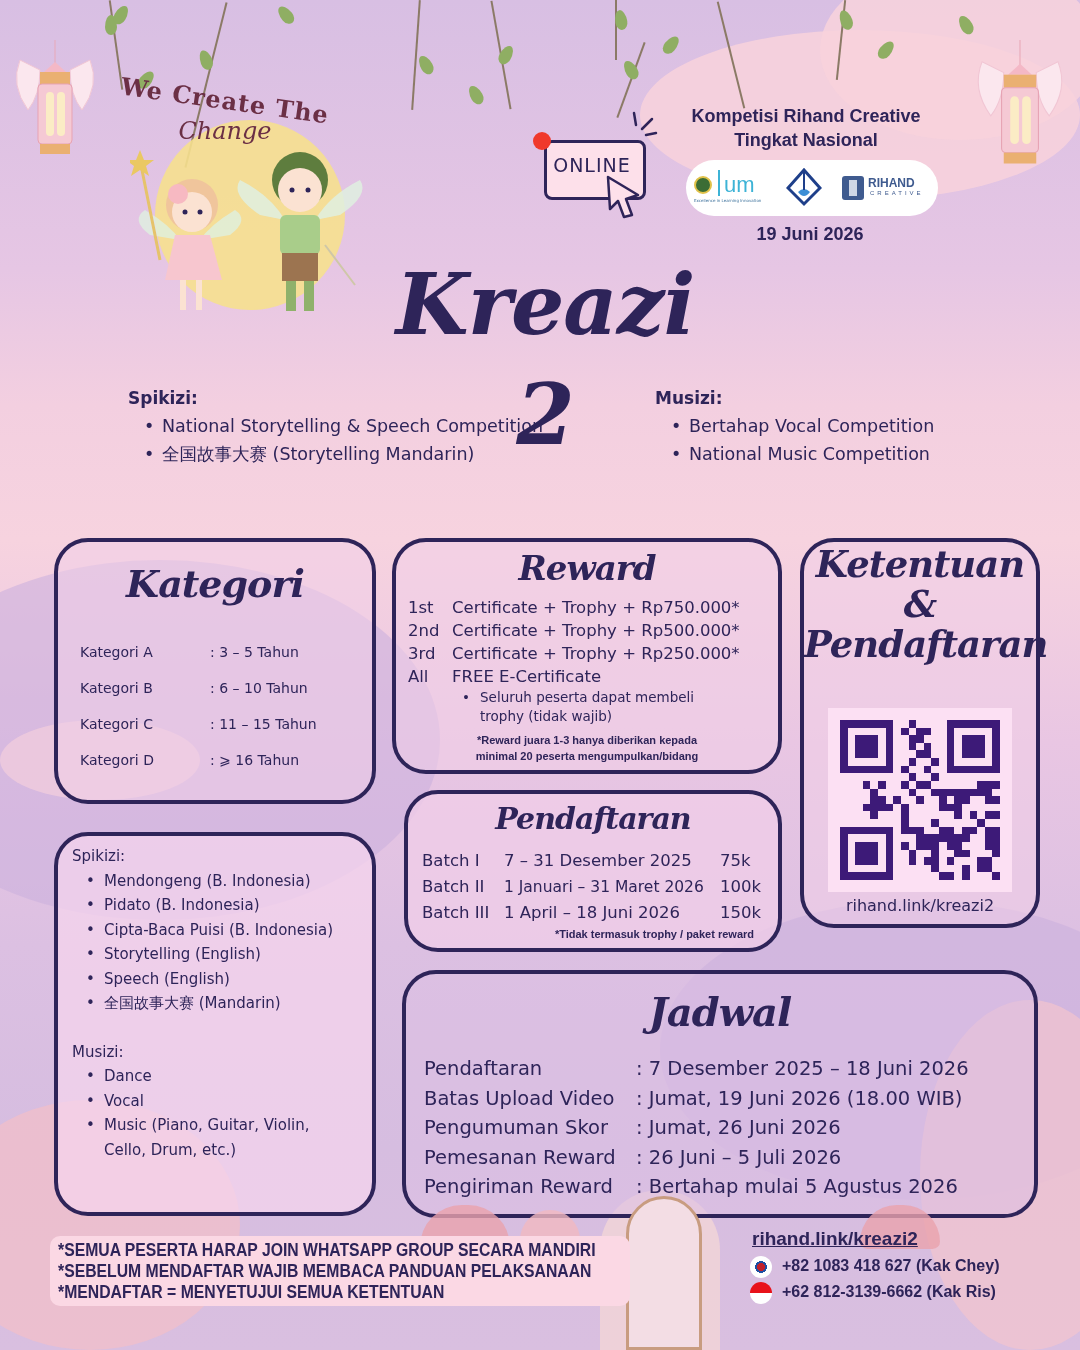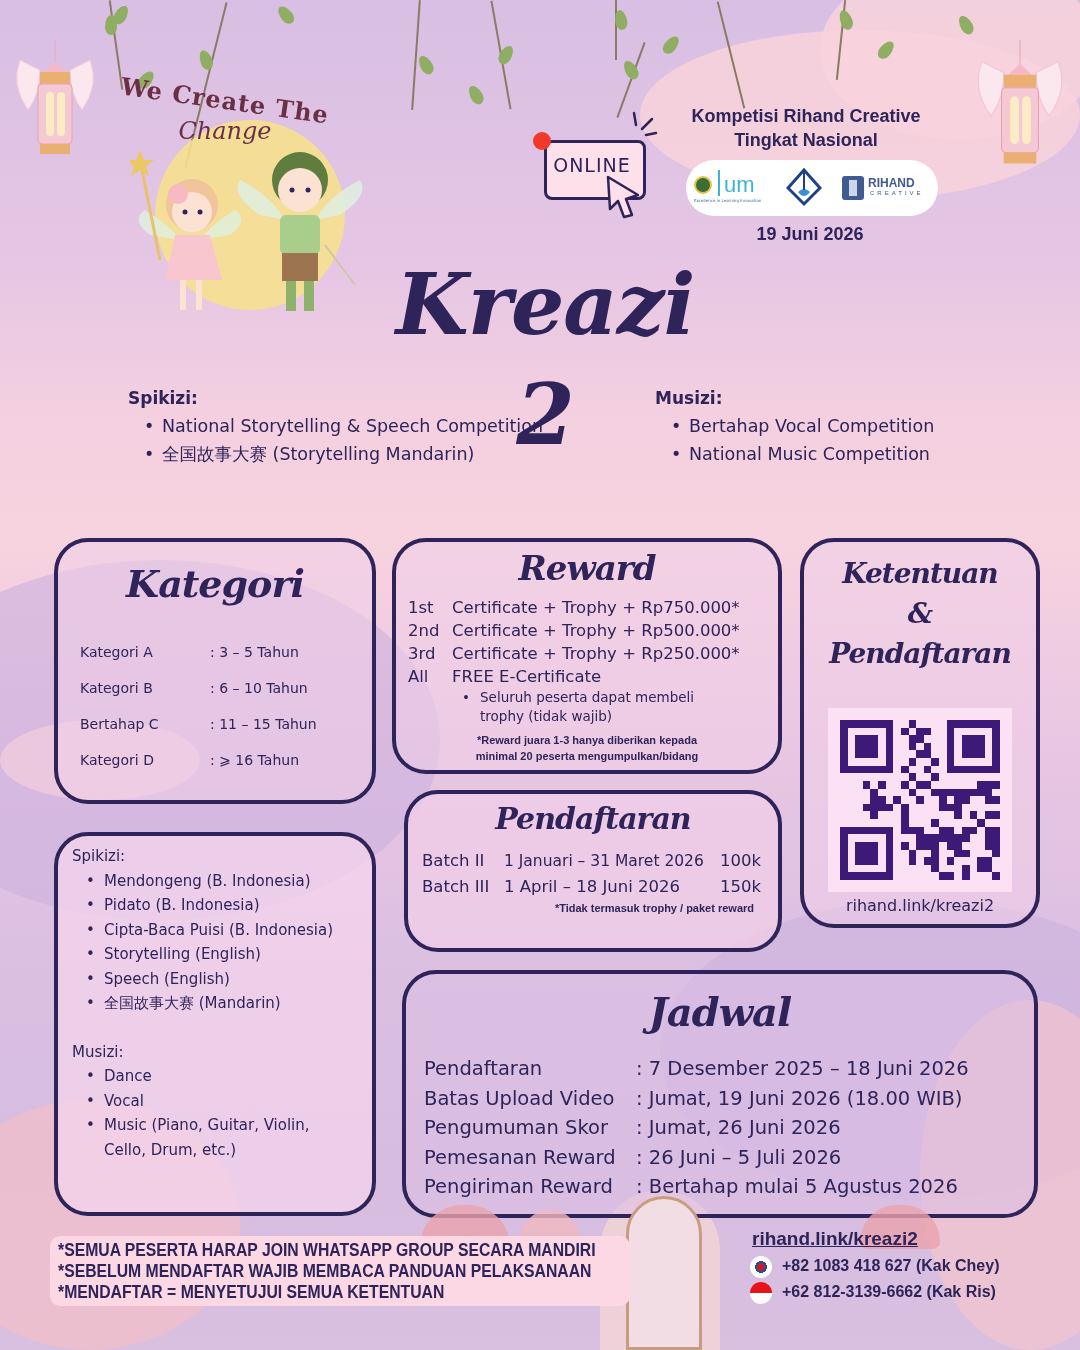--- a/index.html
+++ b/index.html
@@ -198,21 +198,21 @@
   <div style="margin:28px 0 0 22px;font-size:14px;line-height:36px;">
     <div style="display:flex;">
         <span style="width:130px;">Kategori A</span>
         <span>: 3 – 5 Tahun</span>
       </div>
     <div style="display:flex;">
         <span style="width:130px;">Kategori B</span>
         <span>: 6 – 10 Tahun</span>
       </div>
     <div style="display:flex;">
-        <span style="width:130px;">Bertahap C</span>
+        <span style="width:130px;">Kategori C</span>
         <span>: 11 – 15 Tahun</span>
       </div>
     <div style="display:flex;">
         <span style="width:130px;">Kategori D</span>
         <span>: ⩾ 16 Tahun</span>
       </div>
   </div>
 </div>
 
 <div class="card" style="left:392px;top:538px;width:390px;height:236px;">
@@ -238,21 +238,21 @@
       <li class="b">Seluruh peserta dapat membeli trophy (tidak wajib)</li>
     </ul>
   </div>
   <div style="text-align:center;font-family:'Liberation Sans',sans-serif;font-weight:bold;font-size:11px;line-height:16px;margin-top:6px;">
     <div>*Reward juara 1-3 hanya diberikan kepada</div>
     <div>minimal 20 peserta mengumpulkan/bidang</div>
   </div>
 </div>
 
 <div class="card" style="left:800px;top:538px;width:240px;height:390px;">
-  <div class="script" style="text-align:center;font-size:28px;line-height:40px;margin-top:12px;">
+  <div class="script" style="text-align:center;font-size:37px;line-height:40px;margin-top:2px;">
     <div>Ketentuan</div>
     <div>&amp;</div>
     <div>Pendaftaran</div>
   </div>
 </div>
 <div class="qr">
   <div class="qr-inner" id="qr-grid">
       <span style="grid-area: 1 / 1;"></span>
       <span style="grid-area: 1 / 2;"></span>
       <span style="grid-area: 1 / 3;"></span>
@@ -715,20 +715,25 @@
       <li class="b">Vocal</li>
       <li class="b">Music (Piano, Guitar, Violin, Cello, Drum, etc.)</li>
     </ul>
   </div>
 </div>
 
 <div class="card" style="left:404px;top:790px;width:378px;height:162px;background:rgba(240,206,232,0.75);">
   <div class="card-title script" style="font-size:30px;line-height:38px;margin-top:6px;">Pendaftaran</div>
   <div style="margin:10px 0 0 14px;font-size:16.5px;line-height:26px;">
     <div style="display:flex;">
+        <span style="width:82px;">Batch I</span>
+        <span style="width:216px;">7 – 31 Desember 2025</span>
+        <span>75k</span>
+      </div>
+    <div style="display:flex;">
         <span style="width:82px;">Batch II</span>
         <span style="width:216px;font-size:15.5px;">1 Januari – 31 Maret 2026</span>
         <span>100k</span>
       </div>
     <div style="display:flex;">
         <span style="width:82px;">Batch III</span>
         <span style="width:216px;">1 April – 18 Juni 2026</span>
         <span>150k</span>
       </div>
   </div>

